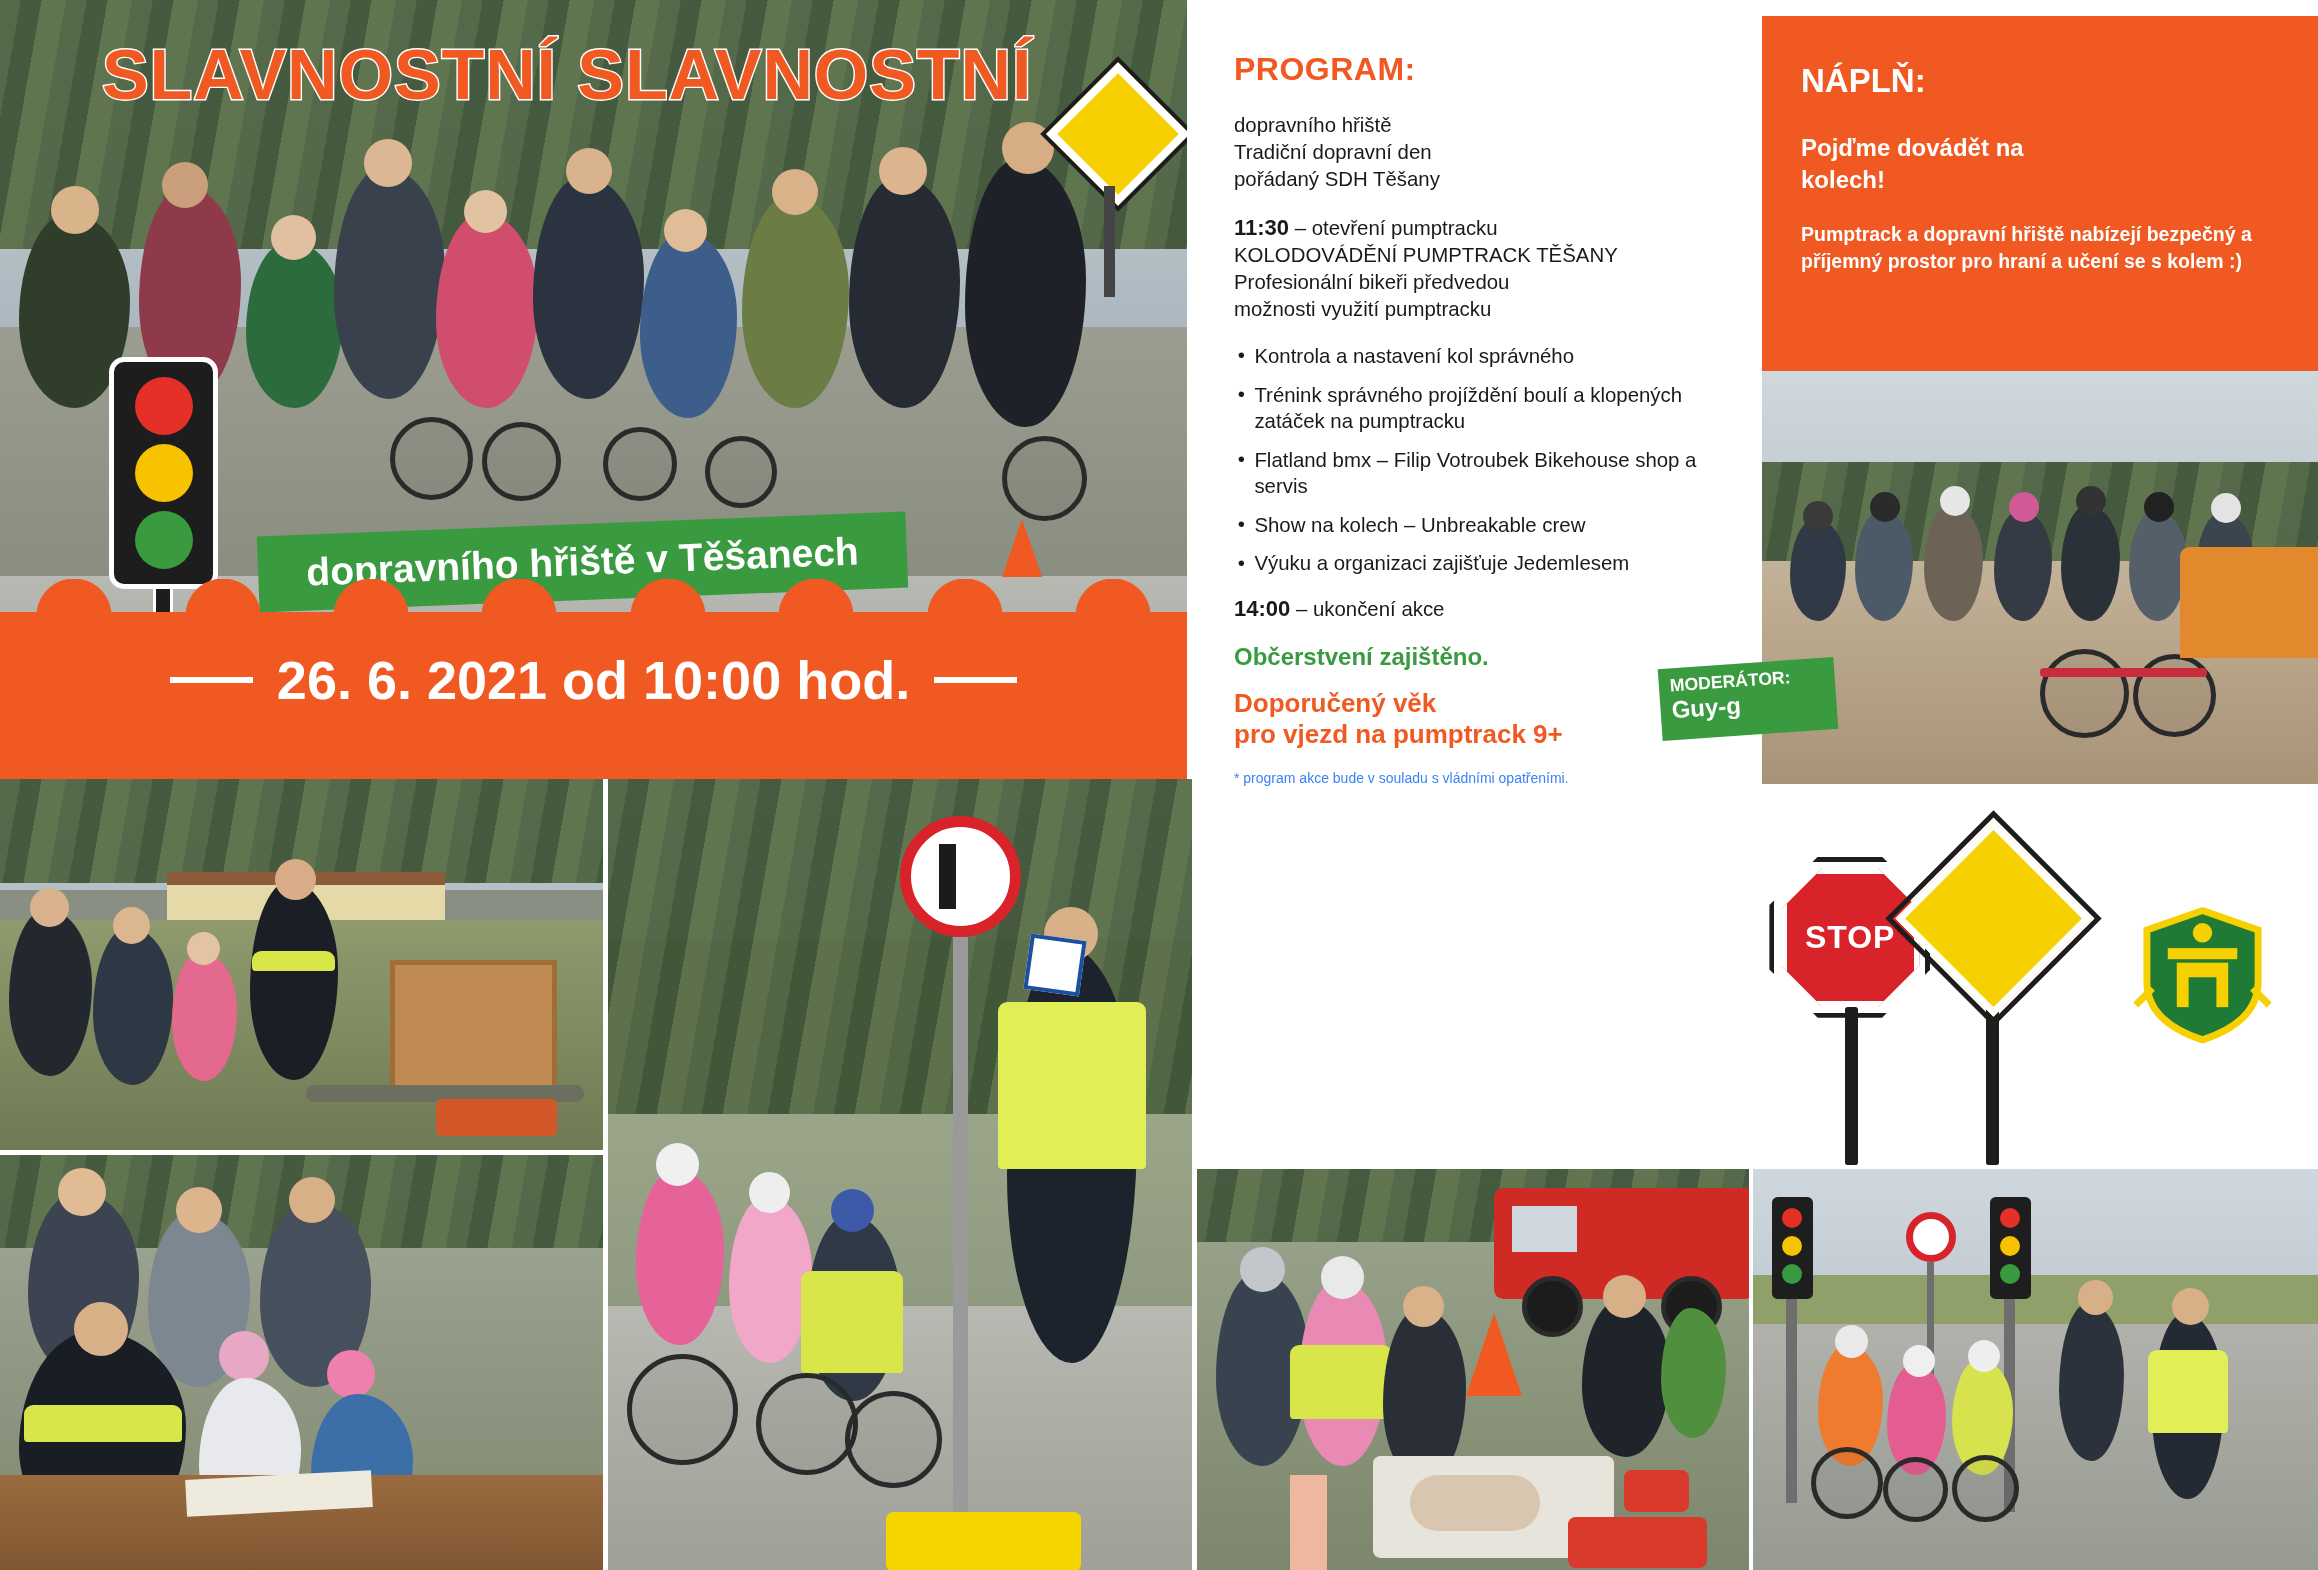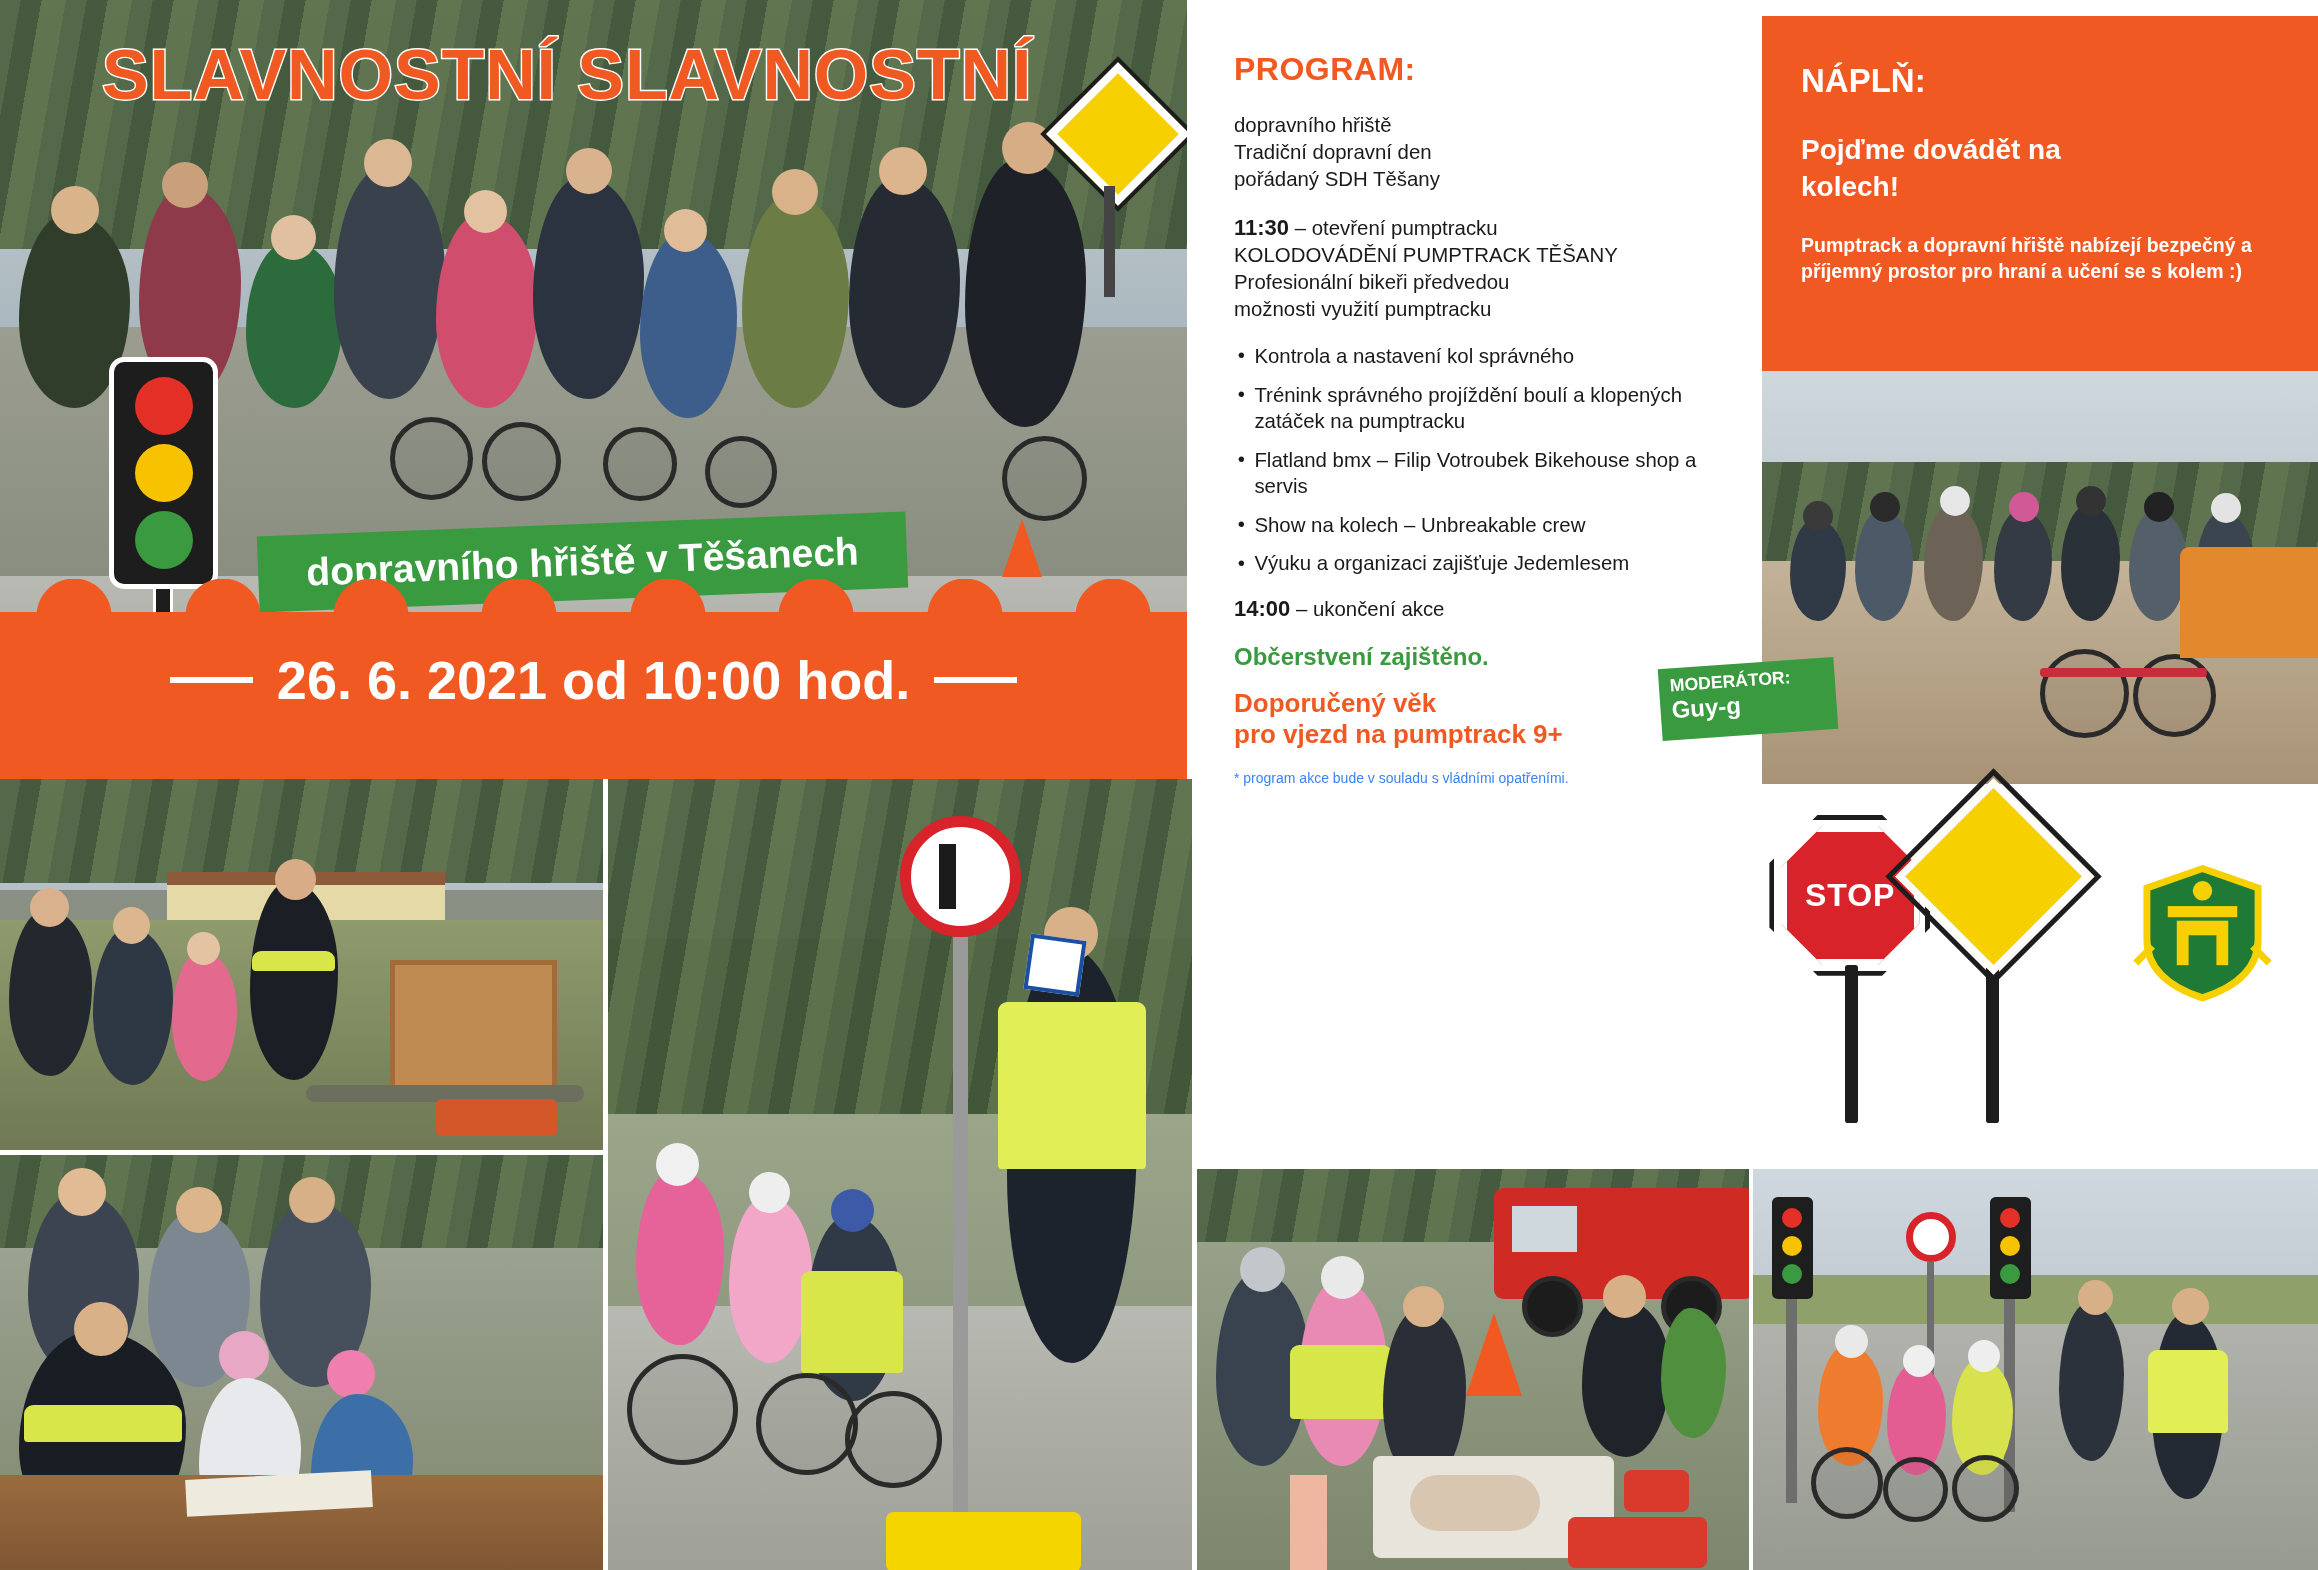--- a/index.html
+++ b/index.html
@@ -151,36 +151,36 @@
   }
   .footnote { font-size: 14px; color: #3b82f6; }
 
   
   #naplan-col {
     position: absolute; left: 1762px; top: 16px; width: 557px; height: 371px;
     background: #f05a22;
     padding: 46px 37px 0 39px;
   }
   .naplan-h { color: #ffffff; font-size: 33px; font-weight: bold; margin-bottom: 32px; }
-  .naplan-lead { color: #ffffff; font-size: 28px; font-weight: bold; line-height: 1.32; margin-bottom: 26px; }
+  .naplan-lead { color: #ffffff; font-size: 24px; font-weight: bold; line-height: 1.32; margin-bottom: 26px; }
   .naplan-body { color: #ffffff; font-size: 19.5px; line-height: 1.35; font-weight: bold; }
 
   #pump-photo { left: 1762px; top: 371px; width: 557px; height: 413px; }
 
   .moderator-flag {
     position: absolute; left: 1660px; top: 663px;
     width: 176px; height: 72px; background: #3a9a3f;
     transform: rotate(-4deg);
     color: #fff; padding: 6.5px 11px;
   }
   .moderator-flag .m-label { font-size: 17.6px; font-weight: bold; }
   .moderator-flag .m-name { font-size: 24px; font-weight: bold; }
 
   
-  #signs-area { position: absolute; left: 1762px; top: 798px; width: 557px; height: 362px; }
+  #signs-area { position: absolute; left: 1762px; top: 840px; width: 557px; height: 362px; }
   .stop-sign {
     position: absolute; left: 18.6px; top: 28px; width: 139px; height: 139px;
     background: #d8232a; border: 6.5px solid #ffffff;
     clip-path: polygon(30% 0,70% 0,100% 30%,100% 70%,70% 100%,30% 100%,0 70%,0 30%);
     display: flex; align-items: center; justify-content: center;
   }
   .stop-sign span { color: #fff; font-size: 32px; font-weight: bold; letter-spacing: 0.9px; }
   .stop-outline {
     position: absolute; left: 7.4px; top: 16.7px; width: 161px; height: 161px;
     border: 5.6px solid #1d1d1d;

